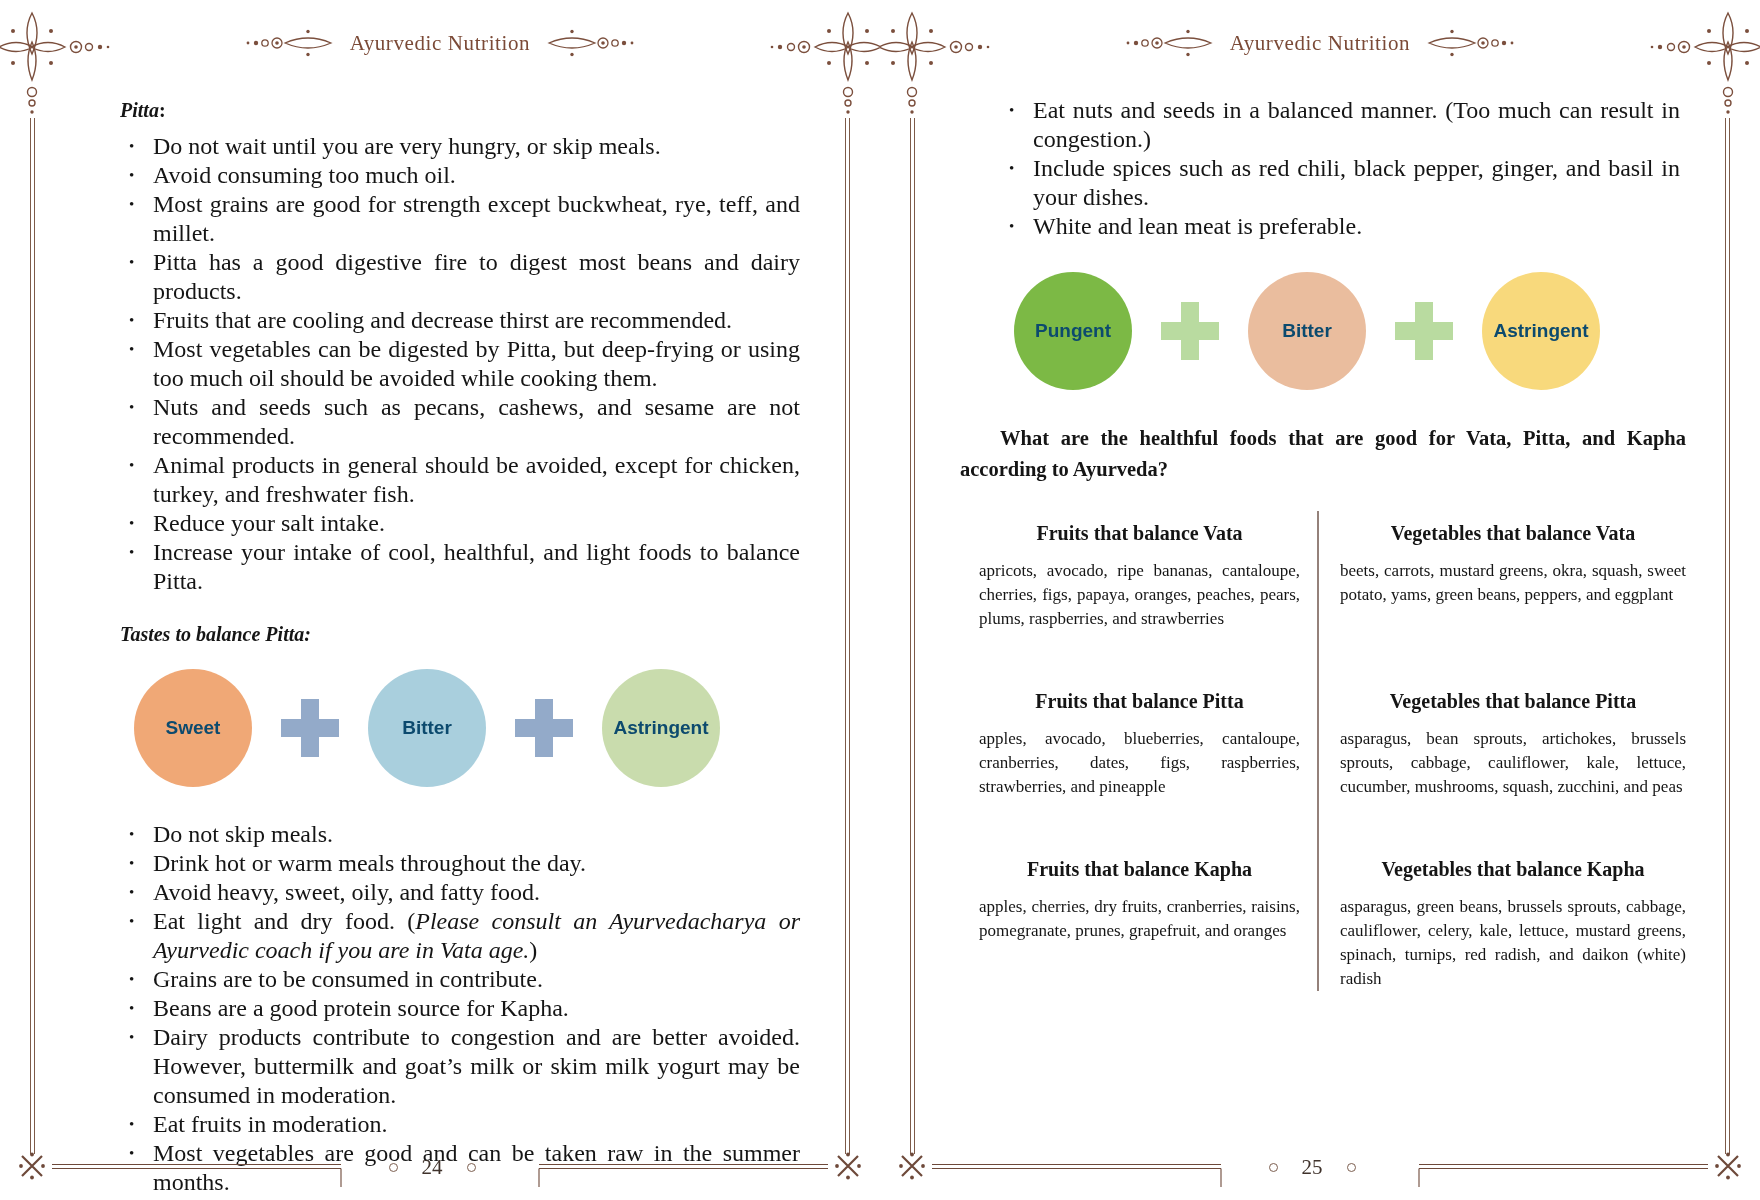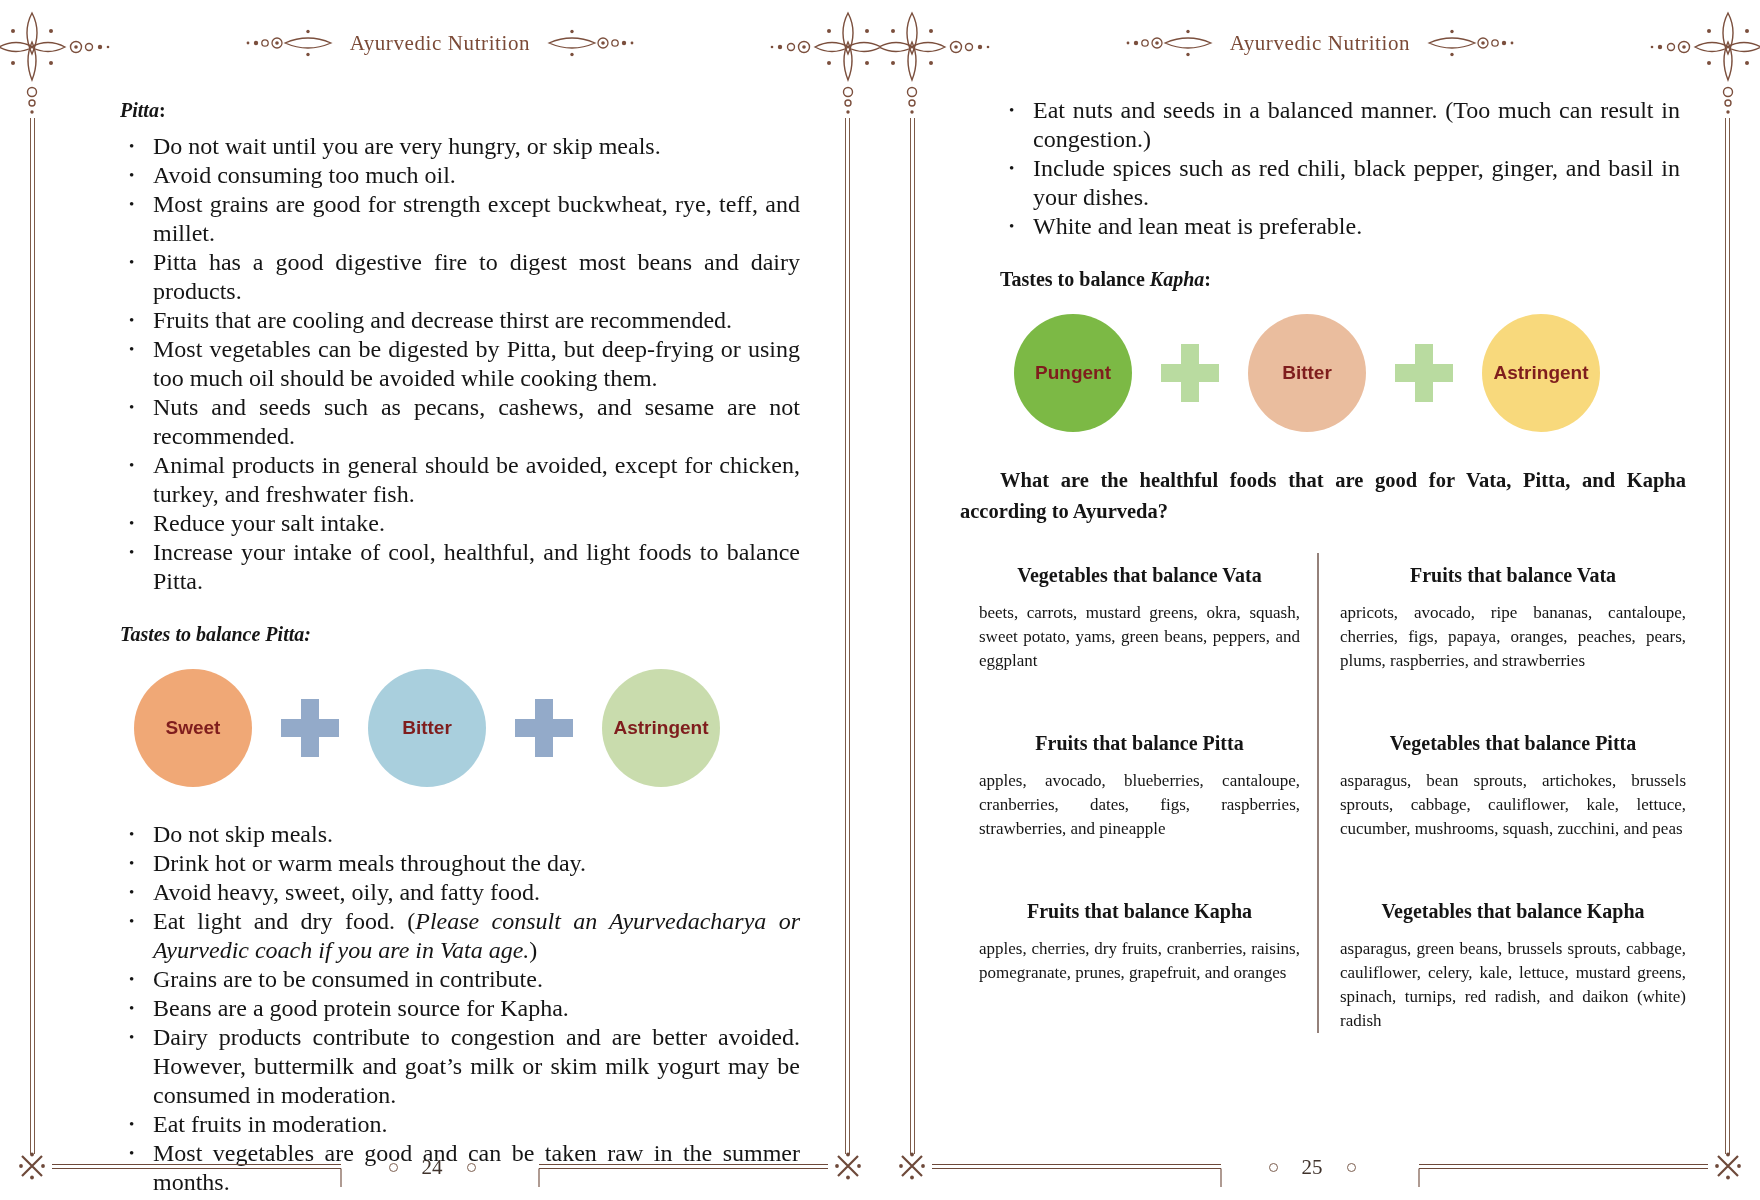--- a/index.html
+++ b/index.html
@@ -26,21 +26,21 @@
   .content h3{font-size:20px;line-height:28px;margin:0 0 8px;font-weight:bold;font-style:normal;}
   h3.tastes{margin:6px 0 14px;}
   .it{font-style:italic;}
   ul.bullets{list-style:none;margin:0 0 24px;padding:0;font-size:24px;line-height:29px;text-align:justify;}
   ul.bullets li{position:relative;padding-left:33px;}
   ul.bullets li::before{content:"\2022";position:absolute;left:9px;top:0;font-size:15px;}
 
   
   .diagram{display:flex;align-items:center;margin:0 0 26px 14px;height:132px;}
   .circle{width:118px;height:118px;border-radius:50%;display:flex;align-items:center;justify-content:center;flex:none;}
-  .circle b{font-family:"Liberation Sans","DejaVu Sans",sans-serif;font-size:19px;color:#7f1d1d;}
+  .circle b{font-family:"Liberation Sans","DejaVu Sans",sans-serif;font-size:19px;color:#0c4a6e;}
   .plus{position:relative;width:58px;height:58px;margin:0 29px;flex:none;}
   .plus i{position:absolute;display:block;}
   .plus .ph{left:0;top:20px;width:58px;height:18px;}
   .plus .pv{top:0;left:20px;width:18px;height:58px;}
 
   
   p.question{margin:26px 0 0 -40px;width:726px;font-size:20.5px;line-height:31px;font-weight:bold;text-align:justify;text-indent:40px;}
   .food-table{position:relative;margin:34px 0 0 -21px;width:707px;display:grid;
               grid-template-columns:321px 346px;column-gap:40px;row-gap:56px;}
   .food-table::after{content:"";position:absolute;left:338px;top:-8px;bottom:0;width:2px;background:#94817a;}
@@ -295,21 +295,20 @@
       </svg>
     </div>
 
     <div class="content">
       <ul class="bullets">
           <li>Eat nuts and seeds in a balanced manner. (Too much can result in congestion.)</li>
           <li>Include spices such as red chili, black pepper, ginger, and basil in your dishes.</li>
           <li>White and lean meat is preferable.</li>
         </ul>
 
-      <h3 class="tastes"><span>Tastes to balance </span><span class="it">Kapha</span><span>:</span></h3>
       <div class="diagram">
           <span class="circle" style="background: rgb(124, 185, 69);">
             <b>Pungent</b>
           </span>
           <span class="plus">
             <i class="ph" style="background: rgb(185, 219, 160);"></i>
             <i class="pv" style="background: rgb(185, 219, 160);"></i>
           </span>
           <span class="circle" style="background: rgb(234, 189, 158);">
             <b>Bitter</b>
@@ -320,26 +319,26 @@
           </span>
           <span class="circle" style="background: rgb(248, 217, 124);">
             <b>Astringent</b>
           </span>
         </div>
 
       <p class="question">What are the healthful foods that are good for Vata, Pitta, and Kapha according to Ayurveda?</p>
 
       <div class="food-table">
           <div class="cell">
+            <h4>Fruits that balance Vata</h4>
+            <p>apricots, avocado, ripe bananas, cantaloupe, cherries, figs, papaya, oranges, peaches, pears, plums, raspberries, and strawberries</p>
+          </div>
+          <div class="cell">
             <h4>Vegetables that balance Vata</h4>
             <p>beets, carrots, mustard greens, okra, squash, sweet potato, yams, green beans, peppers, and eggplant</p>
-          </div>
-          <div class="cell">
-            <h4>Fruits that balance Vata</h4>
-            <p>apricots, avocado, ripe bananas, cantaloupe, cherries, figs, papaya, oranges, peaches, pears, plums, raspberries, and strawberries</p>
           </div>
           <div class="cell">
             <h4>Fruits that balance Pitta</h4>
             <p>apples, avocado, blueberries, cantaloupe, cranberries, dates, figs, raspberries, strawberries, and pineapple</p>
           </div>
           <div class="cell">
             <h4>Vegetables that balance Pitta</h4>
             <p>asparagus, bean sprouts, artichokes, brussels sprouts, cabbage, cauliflower, kale, lettuce, cucumber, mushrooms, squash, zucchini, and peas</p>
           </div>
           <div class="cell">

